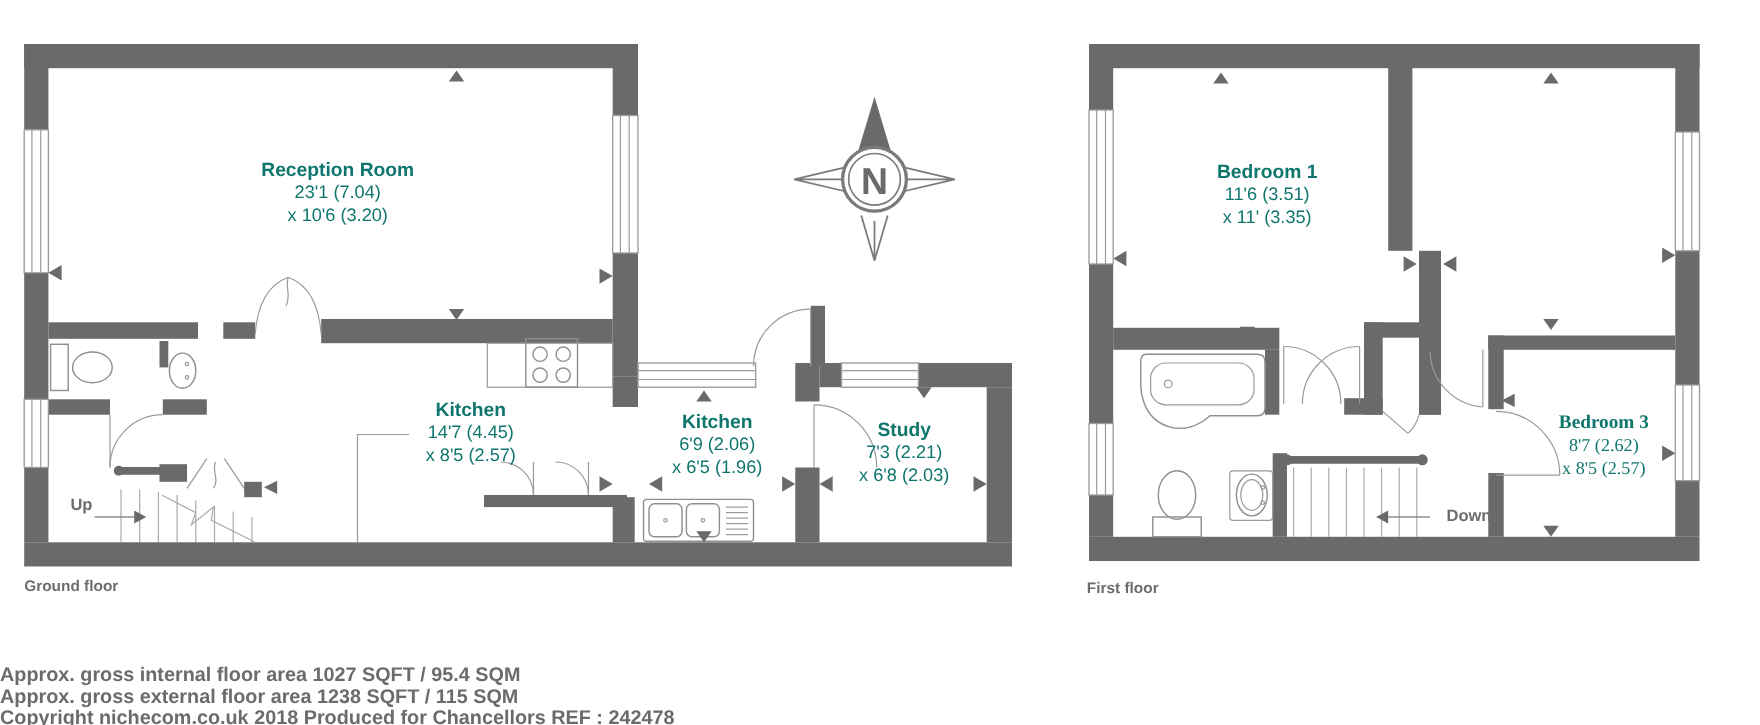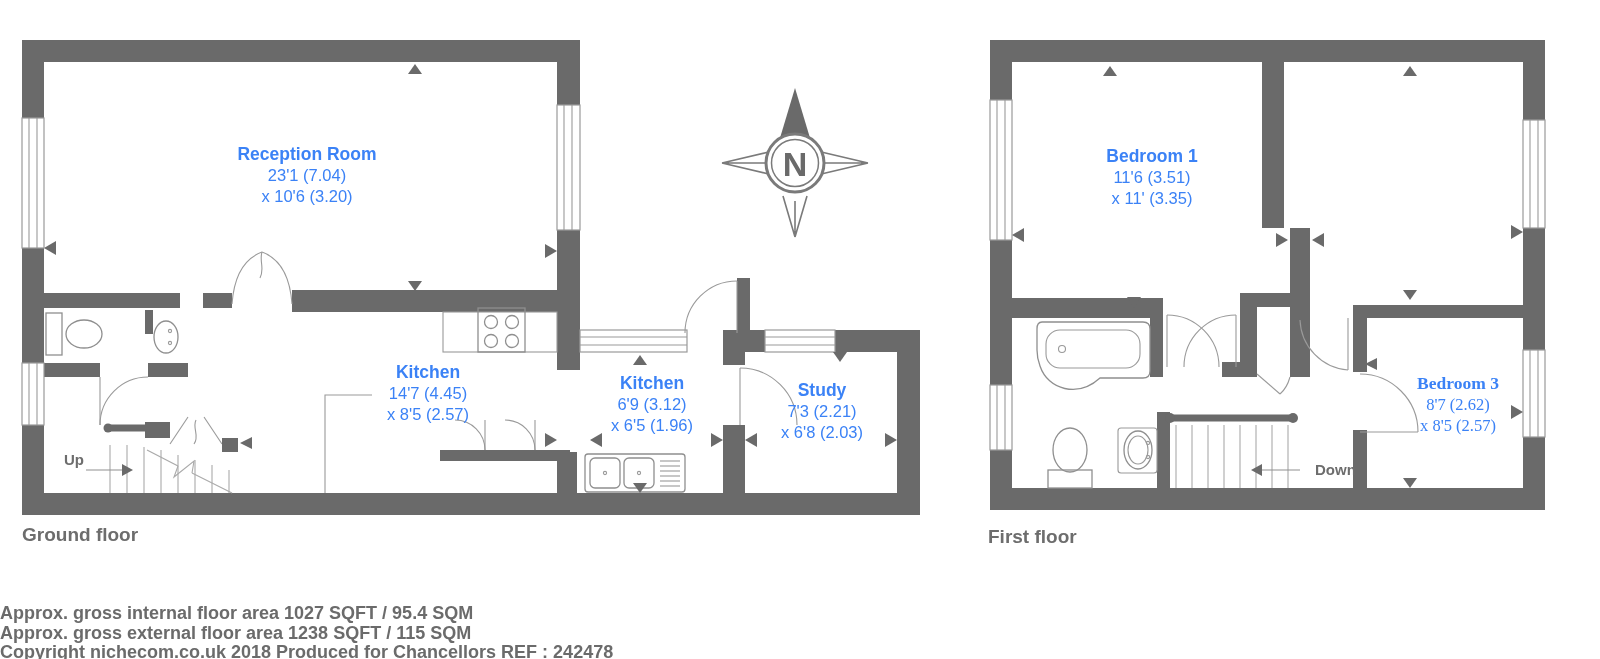--- a/index.html
+++ b/index.html
@@ -9,24 +9,24 @@
   .wall{fill:#6a6a6a;}
   .thin{stroke:#8f8f8f;stroke-width:1.3;fill:none;}
   .thin2{stroke:#9a9a9a;stroke-width:1.1;fill:none;}
   .winbox{fill:#ffffff;stroke:#9a9a9a;stroke-width:1.2;}
   .arrow{fill:#6a6a6a;}
   .tread{stroke:#aaaaaa;stroke-width:1.1;}
   .rail{stroke:#6a6a6a;stroke-width:7;stroke-linecap:round;}
   .dimline{stroke:#8f8f8f;stroke-width:1.2;}
   .compassline{stroke:#7a7a7a;stroke-width:1.6;fill:none;}
   .room-label{position:absolute;transform:translateX(-50%);text-align:center;
-              color:#3b82f6;line-height:21px;white-space:nowrap;}
+              color:#0f766e;line-height:21px;white-space:nowrap;}
   .rname{font-size:17.5px;font-weight:bold;}
   .rdim{font-size:16.5px;}
-  .caption{position:absolute;color:#6d6d6d;font-size:19px;font-weight:bold;}
+  .caption{position:absolute;color:#6d6d6d;font-size:14px;font-weight:bold;}
   .stairlabel{position:absolute;color:#6d6d6d;font-size:15px;font-weight:bold;}
   #footer{position:absolute;top:604px;left:0;width:1600px;text-align:left;
           color:#6b6b6b;font-size:18px;font-weight:bold;line-height:19.5px;}
   .ntext{font-size:34px;font-weight:bold;fill:#6a6a6a;
          font-family:"Liberation Sans", sans-serif;}
 </style>
 </head>
 <body>
 
 <div id="stage">
@@ -324,21 +324,21 @@
     <div class="rdim">23'1 (7.04)</div>
     <div class="rdim">x 10'6 (3.20)</div>
   </div>
   <div class="room-label" style="left:428px;top:362px;">
     <div class="rname">Kitchen</div>
     <div class="rdim">14'7 (4.45)</div>
     <div class="rdim">x 8'5 (2.57)</div>
   </div>
   <div class="room-label" style="left:652px;top:373px;">
     <div class="rname">Kitchen</div>
-    <div class="rdim">6'9 (3.12)</div>
+    <div class="rdim">6'9 (2.06)</div>
     <div class="rdim">x 6'5 (1.96)</div>
   </div>
   <div class="room-label" style="left:822px;top:380px;">
     <div class="rname">Study</div>
     <div class="rdim">7'3 (2.21)</div>
     <div class="rdim">x 6'8 (2.03)</div>
   </div>
   <div class="room-label" style="left:1152px;top:146px;">
     <div class="rname">Bedroom 1</div>
     <div class="rdim">11'6 (3.51)</div>

